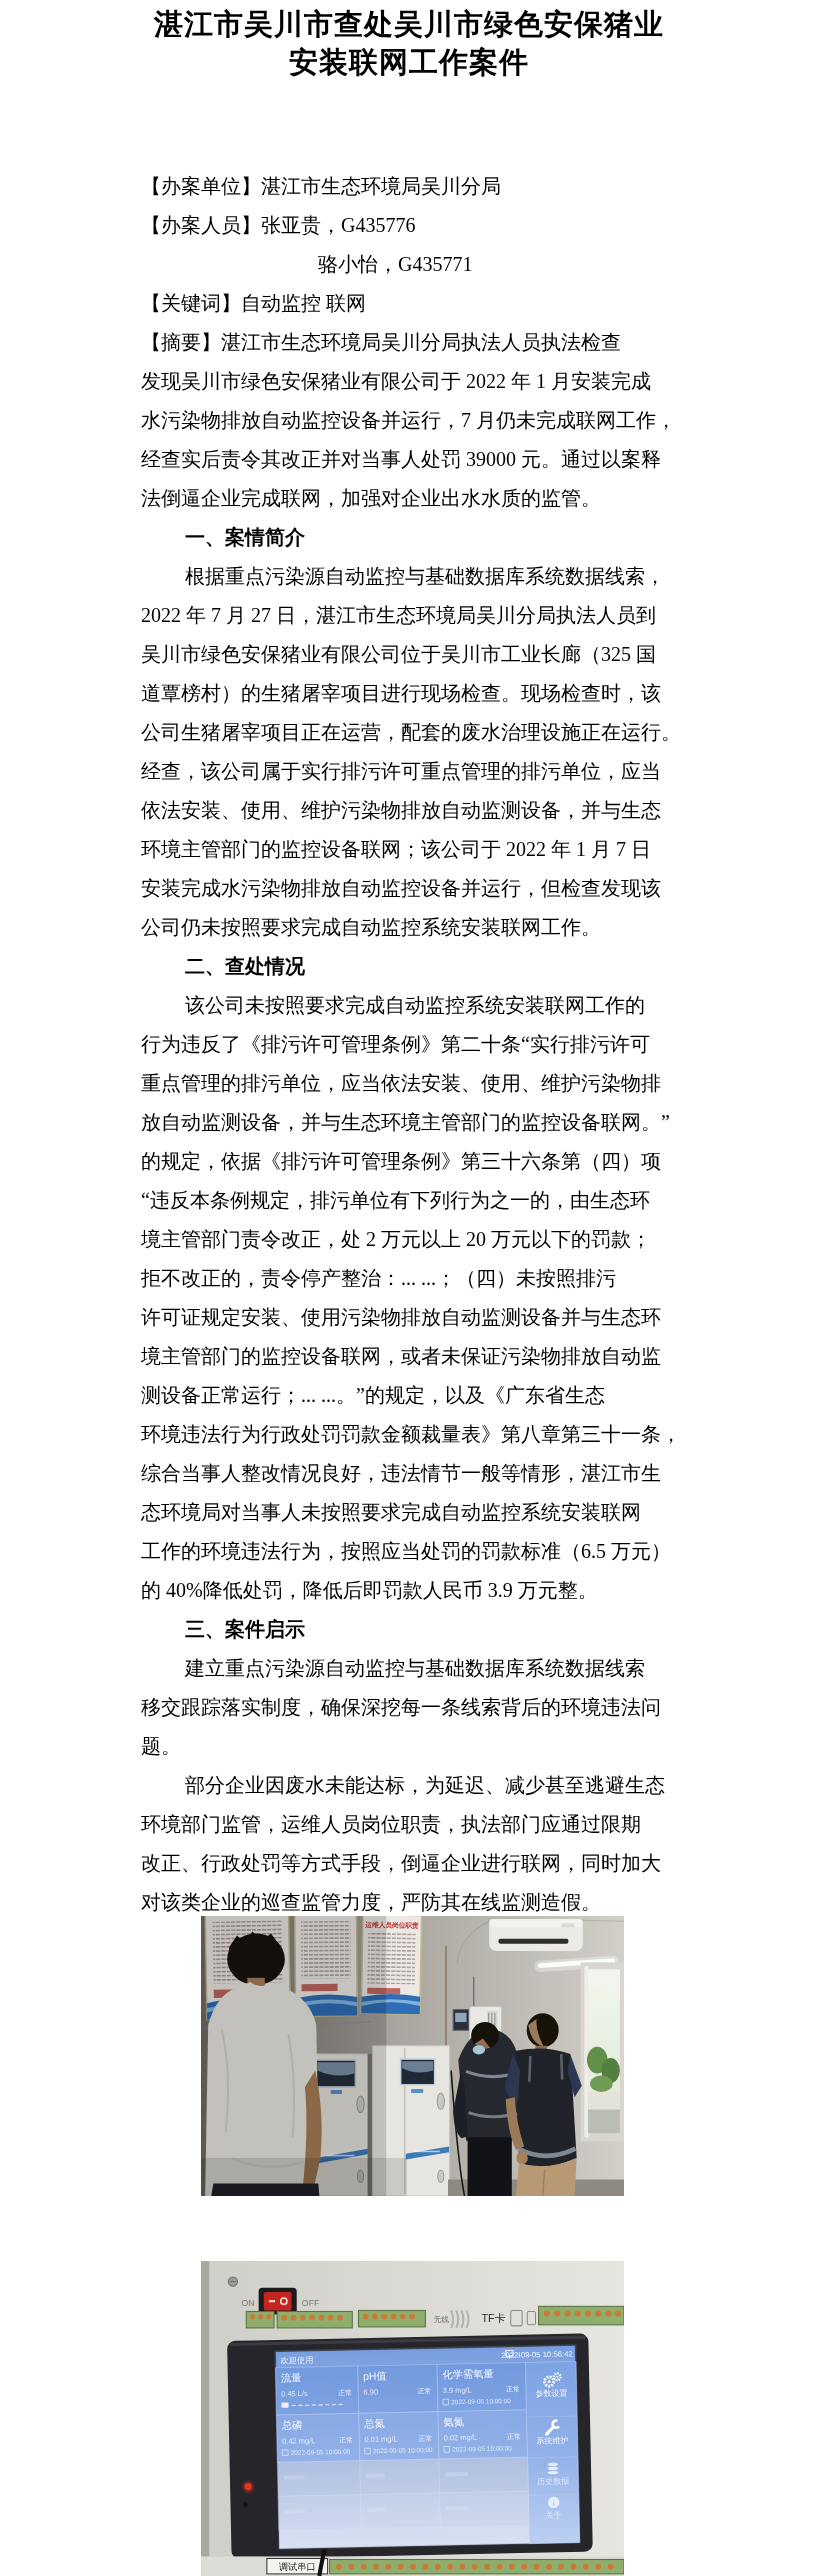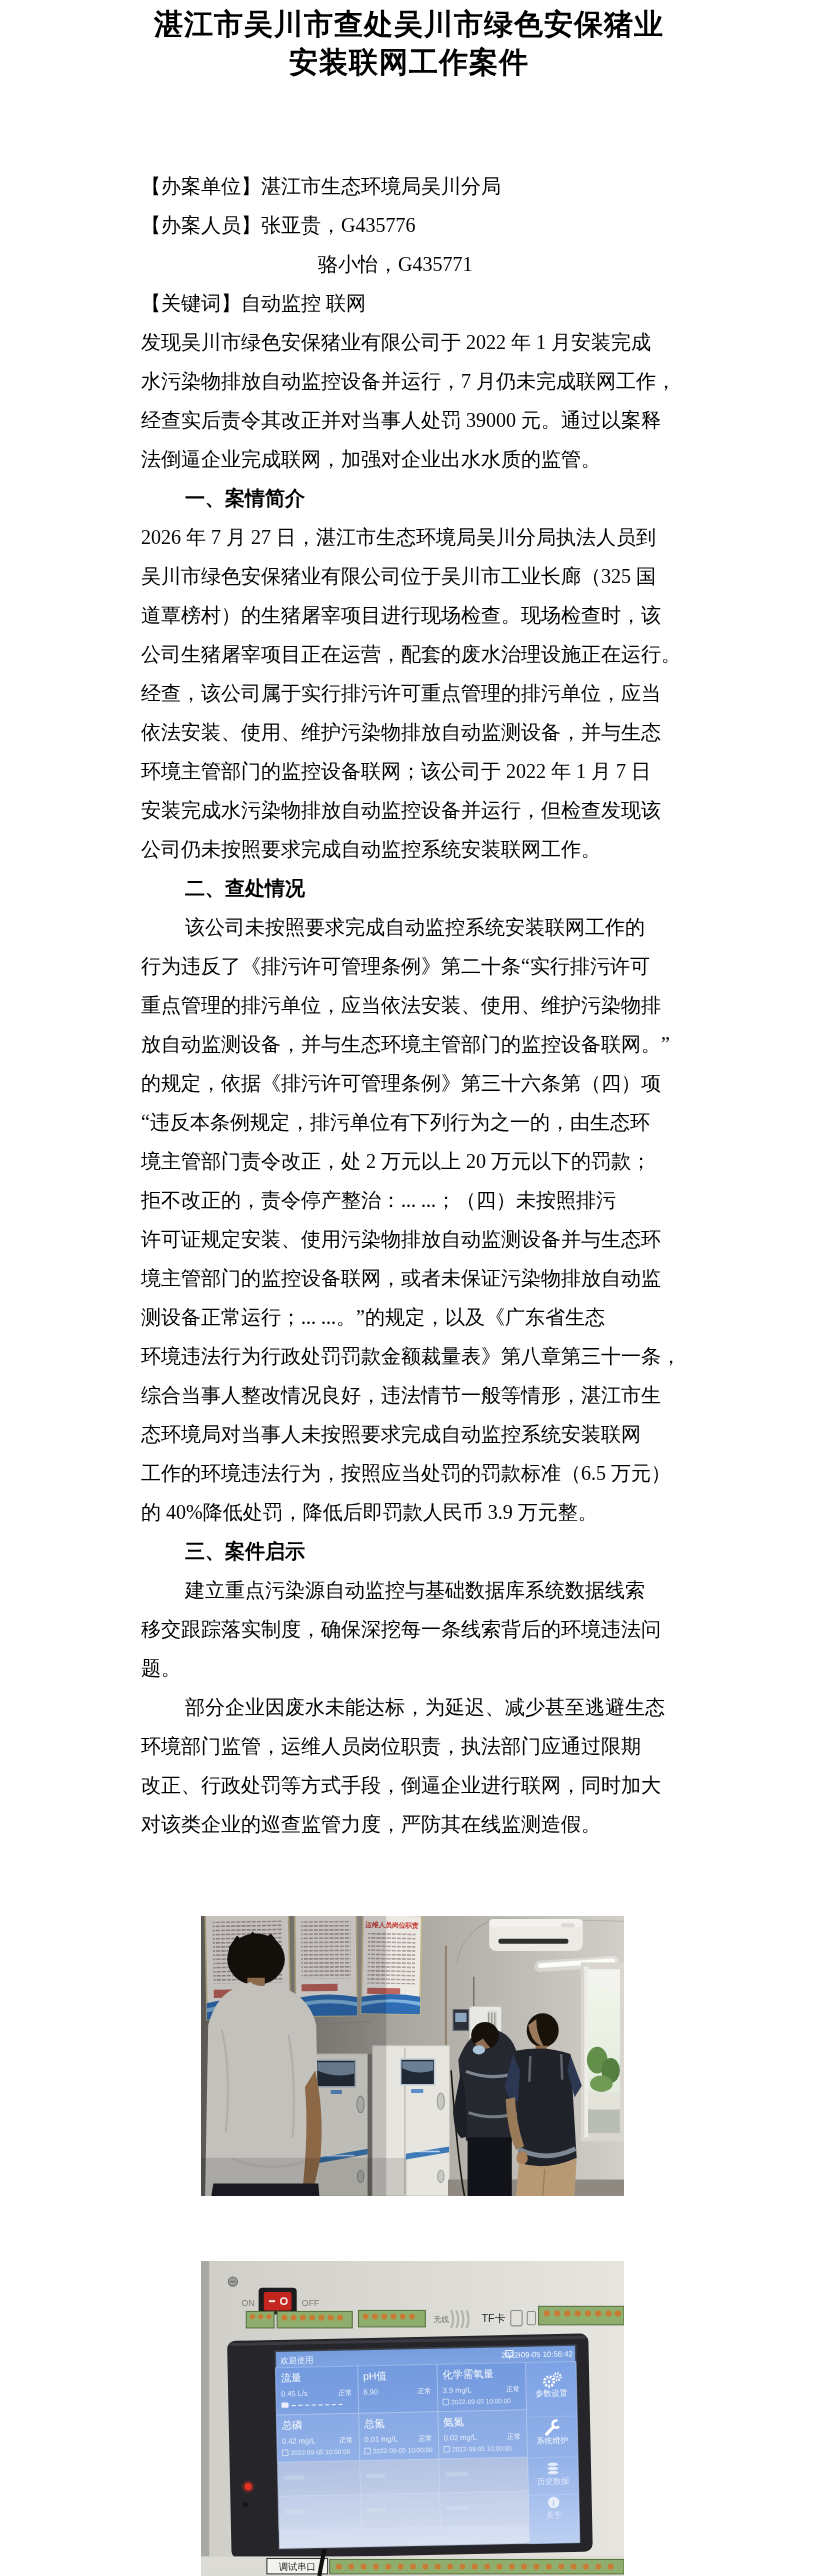--- a/index.html
+++ b/index.html
@@ -29,26 +29,28 @@
   <div class="doc-title">
     <div>湛江市吴川市查处吴川市绿色安保猪业</div>
     <div>安装联网工作案件</div>
   </div>
 
   <div class="body-lines">
       <div class="line ">【办案单位】湛江市生态环境局吴川分局</div>
       <div class="line ">【办案人员】张亚贵，G435776</div>
       <div class="line indent8">骆小怡，G435771</div>
       <div class="line ">【关键词】自动监控 联网</div>
+      <div class="line ">【摘要】湛江市生态环境局吴川分局执法人员执法检查</div>
       <div class="line ">发现吴川市绿色安保猪业有限公司于 2022 年 1 月安装完成</div>
       <div class="line ">水污染物排放自动监控设备并运行，7 月仍未完成联网工作，</div>
       <div class="line ">经查实后责令其改正并对当事人处罚 39000 元。通过以案释</div>
       <div class="line ">法倒逼企业完成联网，加强对企业出水水质的监管。</div>
       <div class="line heading">一、案情简介</div>
-      <div class="line ">2026 年 7 月 27 日，湛江市生态环境局吴川分局执法人员到</div>
+      <div class="line indent2">根据重点污染源自动监控与基础数据库系统数据线索，</div>
+      <div class="line ">2022 年 7 月 27 日，湛江市生态环境局吴川分局执法人员到</div>
       <div class="line ">吴川市绿色安保猪业有限公司位于吴川市工业长廊（325 国</div>
       <div class="line ">道覃榜村）的生猪屠宰项目进行现场检查。现场检查时，该</div>
       <div class="line ">公司生猪屠宰项目正在运营，配套的废水治理设施正在运行。</div>
       <div class="line ">经查，该公司属于实行排污许可重点管理的排污单位，应当</div>
       <div class="line ">依法安装、使用、维护污染物排放自动监测设备，并与生态</div>
       <div class="line ">环境主管部门的监控设备联网；该公司于 2022 年 1 月 7 日</div>
       <div class="line ">安装完成水污染物排放自动监控设备并运行，但检查发现该</div>
       <div class="line ">公司仍未按照要求完成自动监控系统安装联网工作。</div>
       <div class="line heading">二、查处情况</div>
       <div class="line indent2">该公司未按照要求完成自动监控系统安装联网工作的</div>

